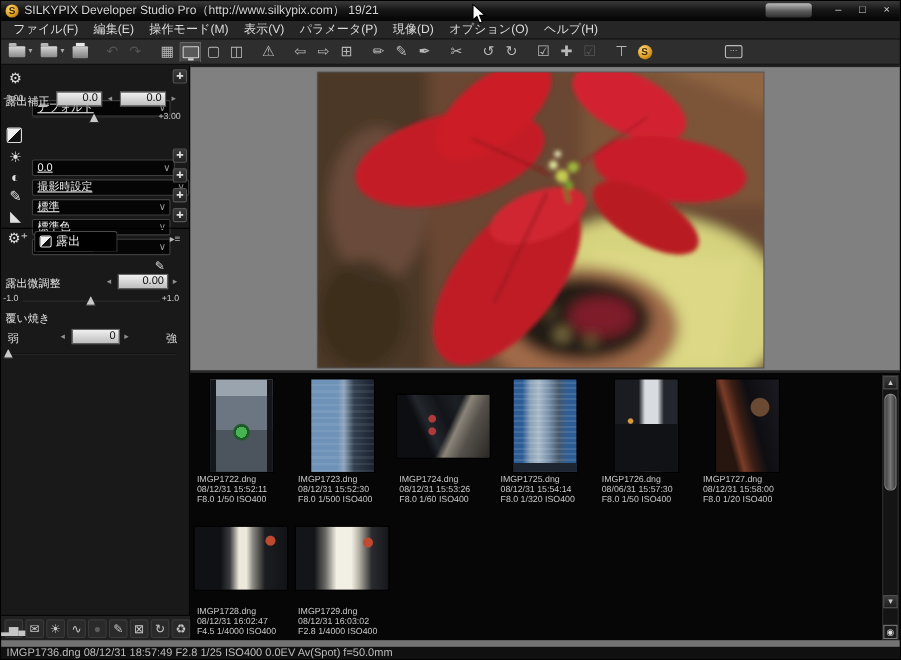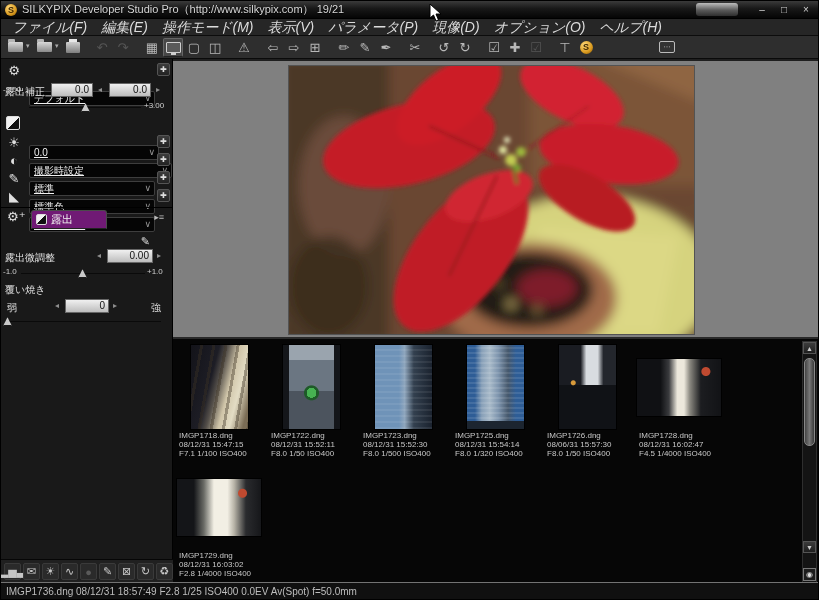--- a/index.html
+++ b/index.html
@@ -15,21 +15,21 @@
     color:#402800;font-size:9px;font-weight:bold;text-align:center;line-height:12px;margin-right:5px;flex:0 0 auto;}
   #title-text{color:#d6d6d6;font-size:11px;white-space:nowrap;text-shadow:0 1px 1px #000;}
   #title-grad{position:absolute;right:80px;top:2px;width:42px;height:13px;border-radius:3px;
     background:linear-gradient(180deg,#bdbdbd,#5a5a5a 55%,#2e2e2e);}
   #win-controls{position:absolute;right:4px;top:2px;display:flex;gap:6px;}
   .winbtn{width:16px;height:14px;color:#cfcfcf;font-size:10px;line-height:13px;text-align:center;}
 
   
   #menubar{position:absolute;left:0;top:18px;width:100%;height:17px;background:#262626;
     border-bottom:1px solid #0c0c0c;display:flex;align-items:center;padding-left:4px;}
-  .menu-item{color:#dcdcdc;font-size:14px;padding:0 7px;line-height:16px;font-style:italic;}
+  .menu-item{color:#dcdcdc;font-size:11px;padding:0 7px;line-height:16px;}
 
   
   #toolbar{position:absolute;left:0;top:35px;width:100%;height:23px;background:#2e2e2e;
     border-bottom:1px solid #0a0a0a;display:flex;align-items:center;padding-left:4px;}
   .tbtn{height:19px;min-width:20px;display:flex;align-items:center;justify-content:center;
     color:#b8b8b8;font-size:13px;margin-right:1px;border:1px solid transparent;position:relative;}
   .tbtn.disabled{color:#555;}
   .tbtn.selected{background:#474747;border:1px solid #666;border-bottom-color:#222;border-radius:2px;color:#e8e8e8;}
   .tbtn.gap{margin-left:8px;}
   .tbtn.farright{margin-left:60px;}
@@ -61,21 +61,21 @@
   .numfield{position:absolute;height:14px;background:linear-gradient(180deg,#f0f0f0,#bdbdbd);
     border:1px solid #666;color:#111;font-size:10px;line-height:12px;text-align:right;padding-right:3px;}
   .spin{position:absolute;color:#8f8f8f;font-size:8px;line-height:14px;}
   .slider-line{position:absolute;height:1px;background:#6e6e6e;border-bottom:1px solid #0a0a0a;}
   .slider-mark{position:absolute;width:9px;height:9px;background:#c9c9c9;border:1px solid #1a1a1a;
     clip-path:polygon(50% 0,68% 38%,100% 100%,0 100%,32% 38%);}
   .minicap{position:absolute;color:#cfcfcf;font-size:8px;}
   .icon-exposure{position:absolute;width:14px;height:14px;border:1px solid #ddd;border-radius:2px;
     background:linear-gradient(135deg,#f2f2f2 50%,#111 50%);}
   #lp-divider{position:absolute;left:0;top:148px;width:100%;height:1px;background:#000;}
-  #subpanel-tab{position:absolute;left:30px;top:151px;width:76px;height:19px;background:#701a75;
+  #subpanel-tab{position:absolute;left:30px;top:151px;width:76px;height:19px;background:#000000;
     border:1px solid #4a4a4a;border-bottom-color:#222;border-radius:3px 3px 0 0;display:flex;align-items:center;gap:4px;padding-left:4px;}
   #subpanel-tab .tab-label{color:#f0f0f0;font-size:11px;}
   .mini-exp{width:11px;height:11px;border:1px solid #ddd;border-radius:2px;background:linear-gradient(135deg,#f2f2f2 50%,#111 50%);}
   #subpanel-menu{position:absolute;right:8px;top:153px;color:#bbb;font-size:9px;}
   #picker-icon{position:absolute;right:22px;top:176px;color:#ddd;font-size:11px;}
   #gears-icon{position:absolute;left:6px;top:150px;color:#e0e0e0;font-size:13px;}
 
   
   #bottom-rail{position:absolute;left:0;bottom:1px;width:172px;height:24px;background:#202020;
     border-top:1px solid #060606;display:flex;align-items:center;padding-left:3px;gap:2px;}
@@ -136,21 +136,21 @@
     border:1px solid #555;color:#ccc;font-size:7px;text-align:center;line-height:11px;}
   #sb-up{top:0;}
   #sb-down{bottom:30px;}
   #sb-thumb{position:absolute;left:1px;top:16px;width:11px;height:88px;border-radius:5px;
     background:linear-gradient(90deg,#444,#777 50%,#3a3a3a);border:1px solid #888;}
   #sb-extra{position:absolute;left:0;bottom:2px;width:13px;height:13px;background:#1c1c1c;
     border:1px solid #777;color:#ddd;font-size:8px;text-align:center;line-height:12px;}
 
   
   #statusbar{position:absolute;left:0;bottom:0;width:100%;height:17px;background:#101010;
-    border-top:1px solid #737373;display:flex;align-items:center;padding-left:5px;}
+    border-top:6px solid #737373;display:flex;align-items:center;padding-left:5px;}
   #status-text{color:#bdbdbd;font-size:10px;white-space:nowrap;}
 
   
   #cursor{position:absolute;left:428px;top:2px;z-index:50;}
 </style>
 </head>
 <body>
 
 <div id="win">
 
@@ -337,57 +337,65 @@
         <circle cx="218" cy="74" r="3" fill="#e8ecc0"></circle>
         <path d="M224 100 L228 118" stroke="#5a7a2a" stroke-width="3" fill="none"></path>
       </g>
     </svg>
   </div>
 
   <div id="thumbpanel">
     <div id="thumbgrid">
         <div class="cell">
           <div class="imgbox">
-            <div class="thumb-img art1 port"></div>
-          </div>
-          <div class="cap">IMGP1718.dng</div>
-          <div class="cap">08/12/31 15:47:15</div>
-          <div class="cap">F7.1 1/100 ISO400</div>
-        </div>
-        <div class="cell">
-          <div class="imgbox">
             <div class="thumb-img art5 port"></div>
           </div>
           <div class="cap">IMGP1722.dng</div>
           <div class="cap">08/12/31 15:52:11</div>
           <div class="cap">F8.0 1/50 ISO400</div>
         </div>
         <div class="cell">
           <div class="imgbox">
             <div class="thumb-img art6 port"></div>
           </div>
           <div class="cap">IMGP1723.dng</div>
           <div class="cap">08/12/31 15:52:30</div>
           <div class="cap">F8.0 1/500 ISO400</div>
         </div>
         <div class="cell">
           <div class="imgbox">
+            <div class="thumb-img art7 land"></div>
+          </div>
+          <div class="cap">IMGP1724.dng</div>
+          <div class="cap">08/12/31 15:53:26</div>
+          <div class="cap">F8.0 1/60 ISO400</div>
+        </div>
+        <div class="cell">
+          <div class="imgbox">
             <div class="thumb-img art8 port"></div>
           </div>
           <div class="cap">IMGP1725.dng</div>
           <div class="cap">08/12/31 15:54:14</div>
           <div class="cap">F8.0 1/320 ISO400</div>
         </div>
         <div class="cell">
           <div class="imgbox">
             <div class="thumb-img art9 port"></div>
           </div>
           <div class="cap">IMGP1726.dng</div>
           <div class="cap">08/06/31 15:57:30</div>
           <div class="cap">F8.0 1/50 ISO400</div>
+        </div>
+        <div class="cell">
+          <div class="imgbox">
+            <div class="thumb-img art10 port"></div>
+          </div>
+          <div class="cap">IMGP1727.dng</div>
+          <div class="cap">08/12/31 15:58:00</div>
+          <div class="cap">F8.0 1/20 ISO400</div>
         </div>
         <div class="cell">
           <div class="imgbox">
             <div class="thumb-img art11 land"></div>
           </div>
           <div class="cap">IMGP1728.dng</div>
           <div class="cap">08/12/31 16:02:47</div>
           <div class="cap">F4.5 1/4000 ISO400</div>
         </div>
         <div class="cell">

